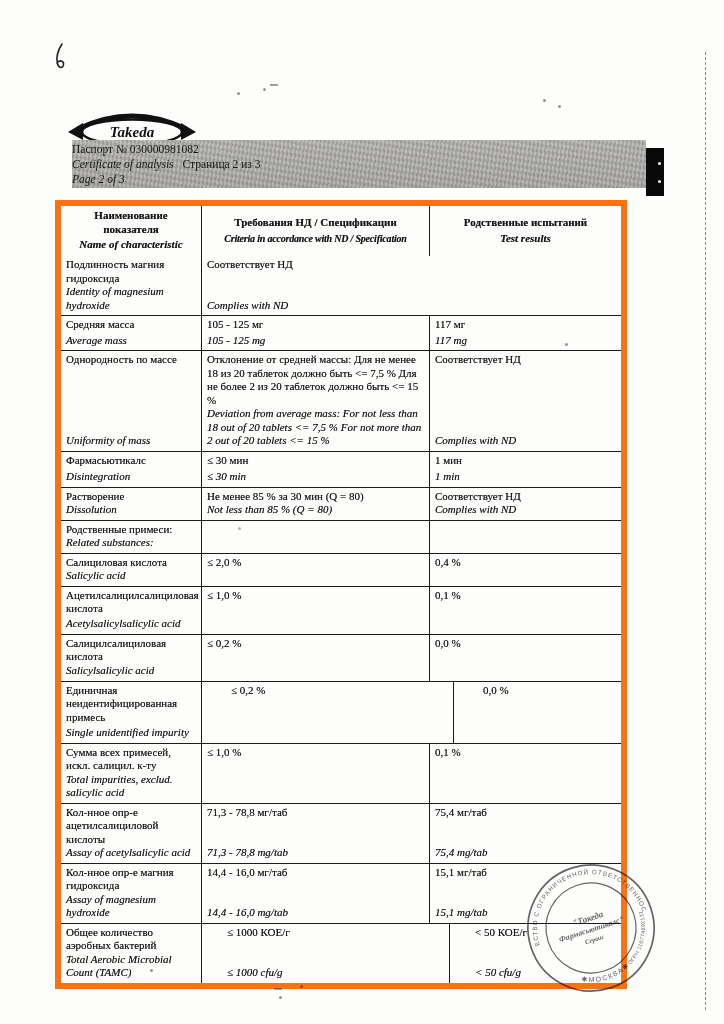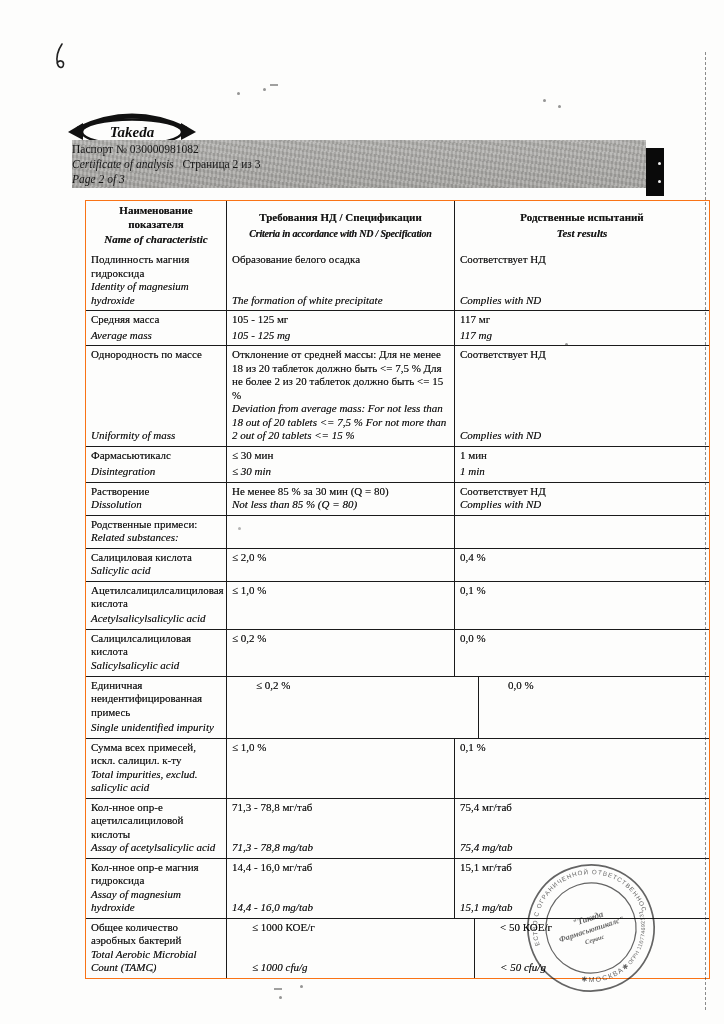--- a/index.html
+++ b/index.html
@@ -19,21 +19,21 @@
       repeating-linear-gradient(97deg, rgba(255,255,255,.10) 0 2px, rgba(0,0,0,.07) 2px 4px),
       repeating-linear-gradient(9deg, rgba(0,0,0,.06) 0 3px, rgba(255,255,255,.06) 3px 6px),
       linear-gradient(#b4b3b0,#a8a7a4);
     padding:2px 40px 0 0;font-size:11.5px;font-weight:normal;line-height:15px;}
   .banner .it{font-style:italic;}
   .banner .gap{display:inline-block;width:9px;}
   .bblock{position:absolute;left:646px;top:148px;width:18px;height:48px;background:#0a0a0a;}
   .bblock .dot{position:absolute;right:3px;width:3px;height:3px;background:#f2f2f2;border-radius:50%;}
 
   
-  .tbl{position:absolute;left:85px;top:200px;width:625px;border:1px solid #f97316;
+  .tbl{position:absolute;left:55px;top:200px;width:572px;border:6px solid #f97316;
        text-shadow:0 0 .3px rgba(0,0,0,.6);}
   .trow{display:flex;border-top:1px solid #1b1b1b;}
   .trow:first-child{border-top:none;}
   .tcell{display:flex;flex-direction:column;justify-content:space-between;
          padding:2px 5px 3px 5px;}
   .c1{width:141px;border-right:1px solid #1b1b1b;}
   .c2{width:228px;border-right:1px solid #1b1b1b;}
   .c3{flex:1;}
   .ru{font-size:11px;line-height:13.5px;}
   .en{font-size:11px;line-height:13.5px;font-style:italic;}
@@ -94,24 +94,20 @@
       </div>
       <div class="tcell c3">
         <div class="ru">Родственные испытаний</div>
         <div class="en">Test results</div>
       </div>
     </div>
     <div id="rows" style="display:contents"><div class="trow" style="min-height: 56px;">
           <div class="tcell c1">
             <div class="ru">Подлинность магния гидроксида</div>
             <div class="en">Identity of magnesium hydroxide</div>
-          </div>
-          <div class="tcell c2">
-            <div class="ru">Образование белого осадка</div>
-            <div class="en">The formation of white precipitate</div>
           </div>
           <div class="tcell c3">
             <div class="ru">Соответствует НД</div>
             <div class="en">Complies with ND</div>
           </div>
         </div><div class="trow" style="min-height: 35px;">
           <div class="tcell c1">
             <div class="ru">Средняя масса</div>
             <div class="en">Average mass</div>
           </div>

